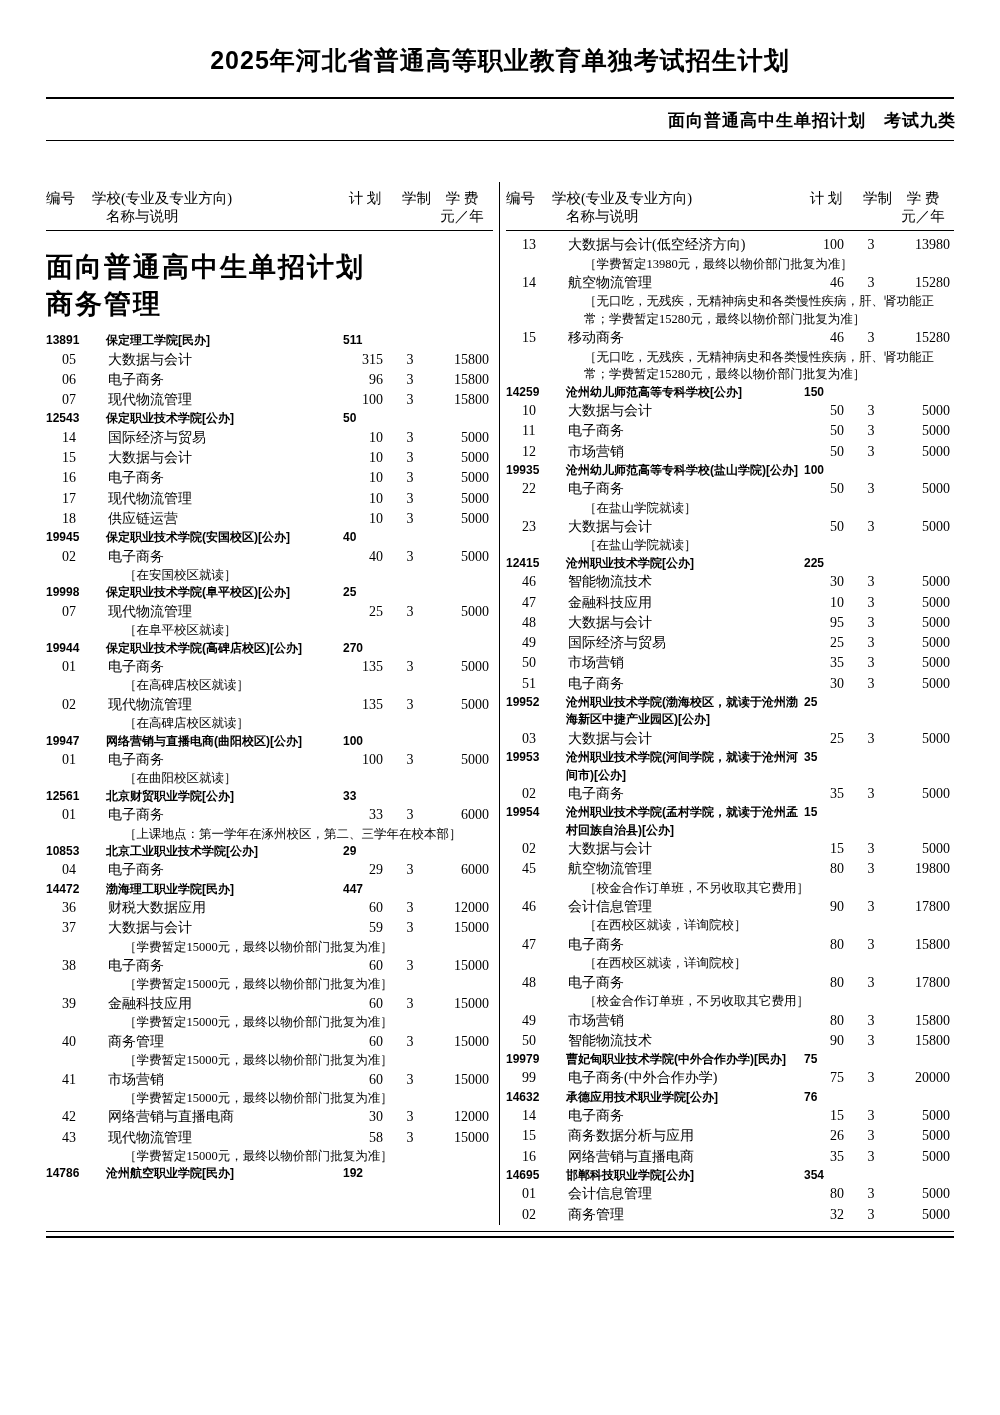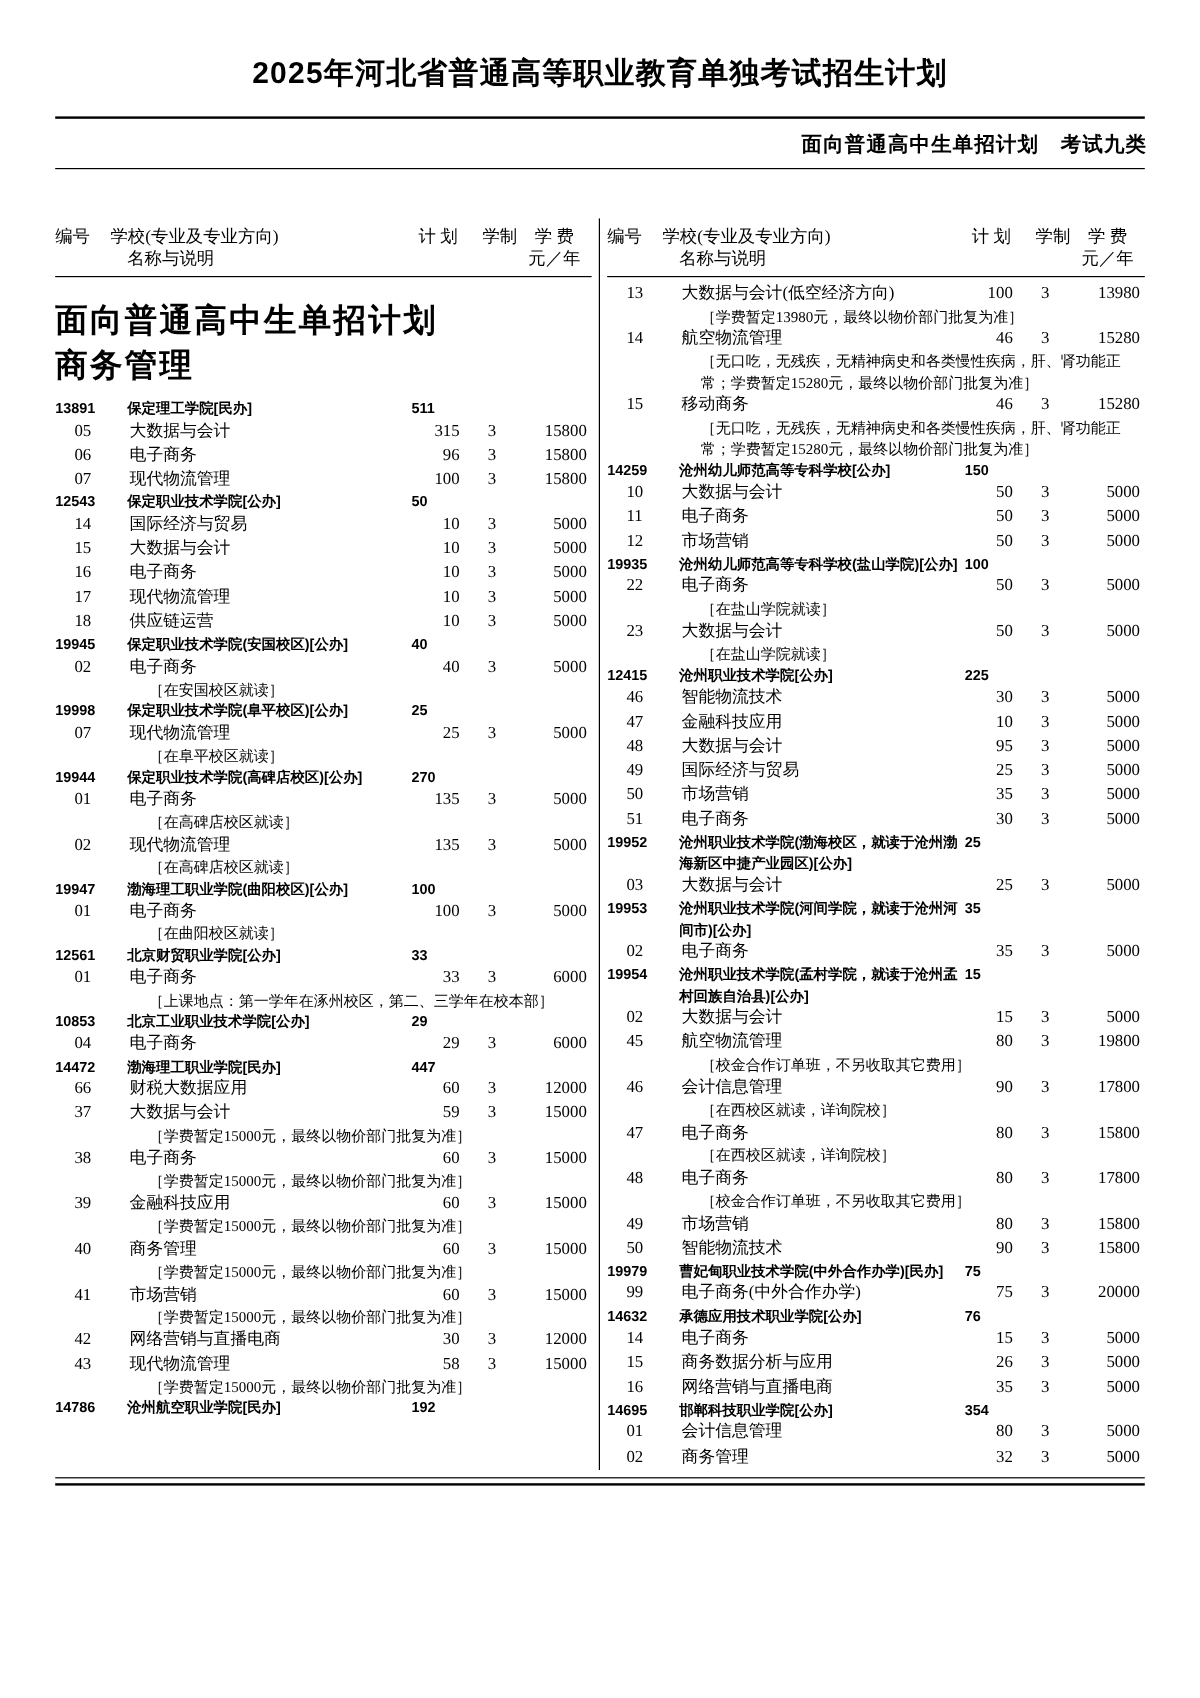--- a/index.html
+++ b/index.html
@@ -259,21 +259,21 @@
           <div class="row major">
             <div class="code">02</div>
             <div class="name">现代物流管理</div>
             <div class="plan">135</div>
             <div class="years">3</div>
             <div class="fee">5000</div>
           </div>
           <div class="note">［在高碑店校区就读］</div>
           <div class="row school">
             <div class="code">19947</div>
-            <div class="name">渤海理工职业学院(曲阳校区)[公办]</div>
+            <div class="name">网络营销与直播电商(曲阳校区)[公办]</div>
             <div class="plan">100</div>
             <div class="years"></div>
             <div class="fee"></div>
           </div>
           <div class="row major">
             <div class="code">01</div>
             <div class="name">电子商务</div>
             <div class="plan">100</div>
             <div class="years">3</div>
             <div class="fee">5000</div>
@@ -309,21 +309,21 @@
             <div class="fee">6000</div>
           </div>
           <div class="row school">
             <div class="code">14472</div>
             <div class="name">渤海理工职业学院[民办]</div>
             <div class="plan">447</div>
             <div class="years"></div>
             <div class="fee"></div>
           </div>
           <div class="row major">
-            <div class="code">66</div>
+            <div class="code">36</div>
             <div class="name">财税大数据应用</div>
             <div class="plan">60</div>
             <div class="years">3</div>
             <div class="fee">12000</div>
           </div>
           <div class="row major">
             <div class="code">37</div>
             <div class="name">大数据与会计</div>
             <div class="plan">59</div>
             <div class="years">3</div>

